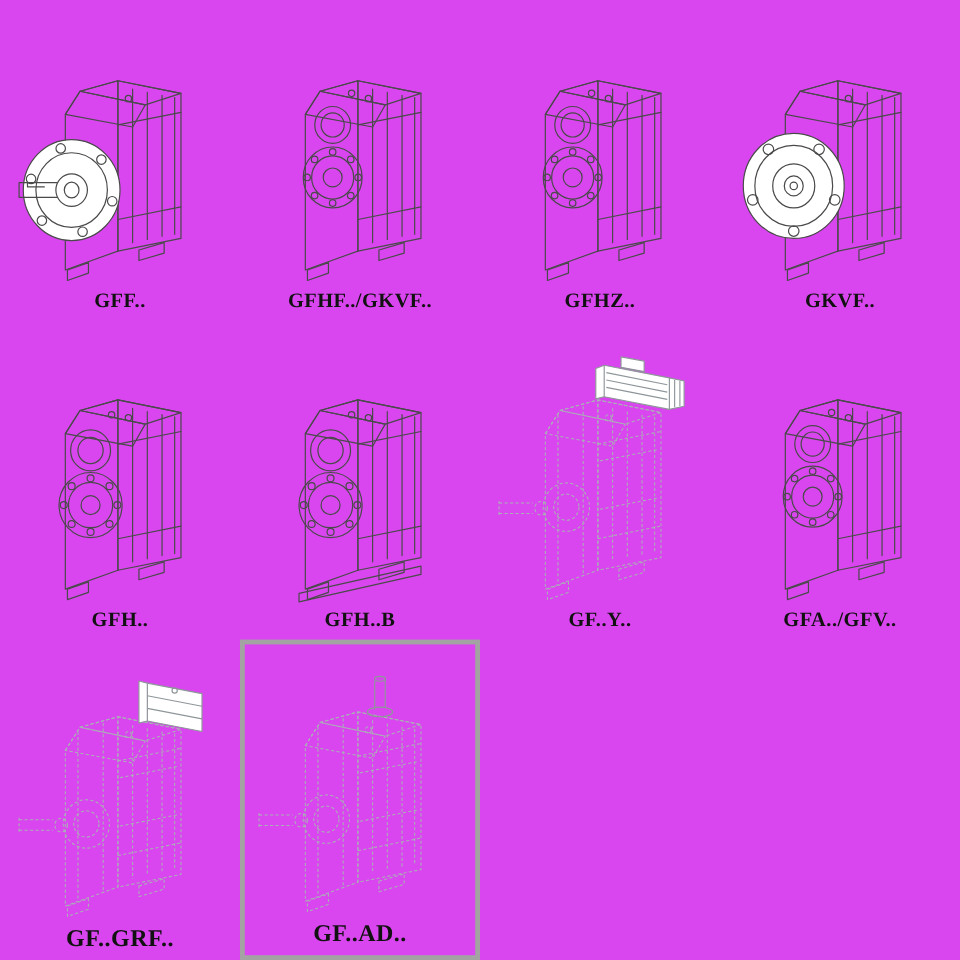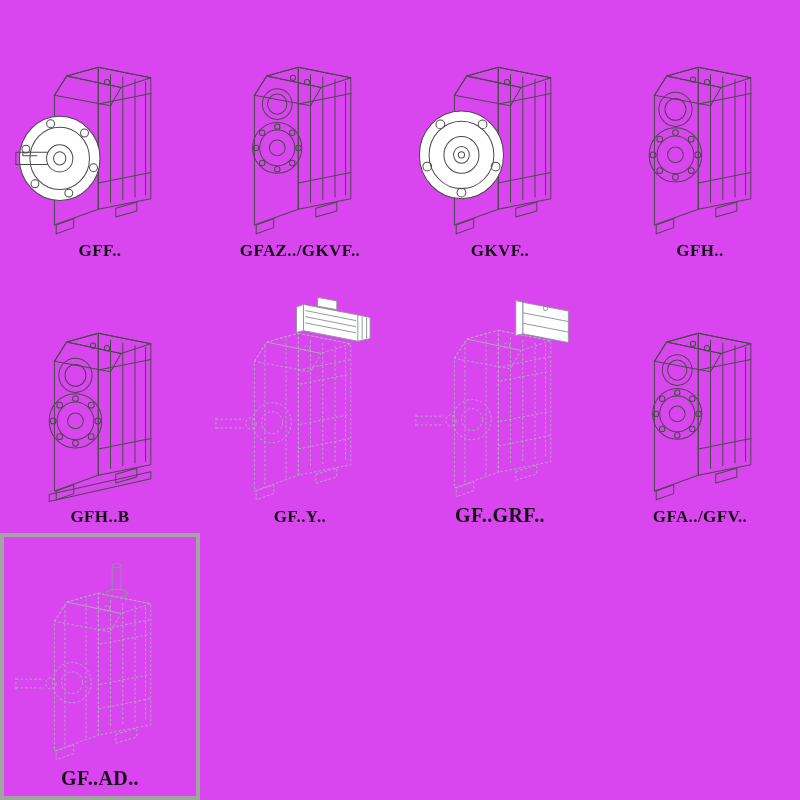--- a/index.html
+++ b/index.html
@@ -232,23 +232,29 @@
       <svg class="drawing" viewBox="0 0 200 242">
           <use href="#d-flange-shaft"></use>
         </svg>
       <figcaption class="label">GFF..</figcaption>
     </figure>
 
     <figure class="cell">
       <svg class="drawing" viewBox="0 0 200 242">
           <use href="#d-hollow"></use>
         </svg>
-      <figcaption class="label">GFAZ../GKVF..</figcaption>
-    </figure>
-
+      <figcaption class="label">GFHF../GKVF..</figcaption>
+    </figure>
+
+    <figure class="cell">
+      <svg class="drawing" viewBox="0 0 200 242">
+          <use href="#d-hollow"></use>
+        </svg>
+      <figcaption class="label">GFHZ..</figcaption>
+    </figure>
 
     <figure class="cell">
       <svg class="drawing" viewBox="0 0 200 242">
           <use href="#d-flange-plain"></use>
         </svg>
       <figcaption class="label">GKVF..</figcaption>
     </figure>
 
     <figure class="cell">
       <svg class="drawing" viewBox="0 0 200 242">
@@ -268,30 +274,30 @@
     <figure class="cell">
       <svg class="drawing" viewBox="0 0 200 242">
           <use href="#d-ghost-motor"></use>
         </svg>
       <figcaption class="label">GF..Y..</figcaption>
     </figure>
 
 
     <figure class="cell">
       <svg class="drawing" viewBox="0 0 200 242">
+          <use href="#d-hollow"></use>
+        </svg>
+      <figcaption class="label">GFA../GFV..</figcaption>
+    </figure>
+
+    <figure class="cell">
+      <svg class="drawing" viewBox="0 0 200 242">
           <use href="#d-ghost-grf"></use>
         </svg>
       <figcaption class="label big">GF..GRF..</figcaption>
-    </figure>
-
-    <figure class="cell">
-      <svg class="drawing" viewBox="0 0 200 242">
-          <use href="#d-hollow"></use>
-        </svg>
-      <figcaption class="label">GFA../GFV..</figcaption>
     </figure>
 
     <figure class="cell boxed">
       <svg class="drawing" viewBox="0 0 200 242">
           <use href="#d-ghost-ad"></use>
         </svg>
       <figcaption class="label big">GF..AD..</figcaption>
     </figure>
 
   </div>

